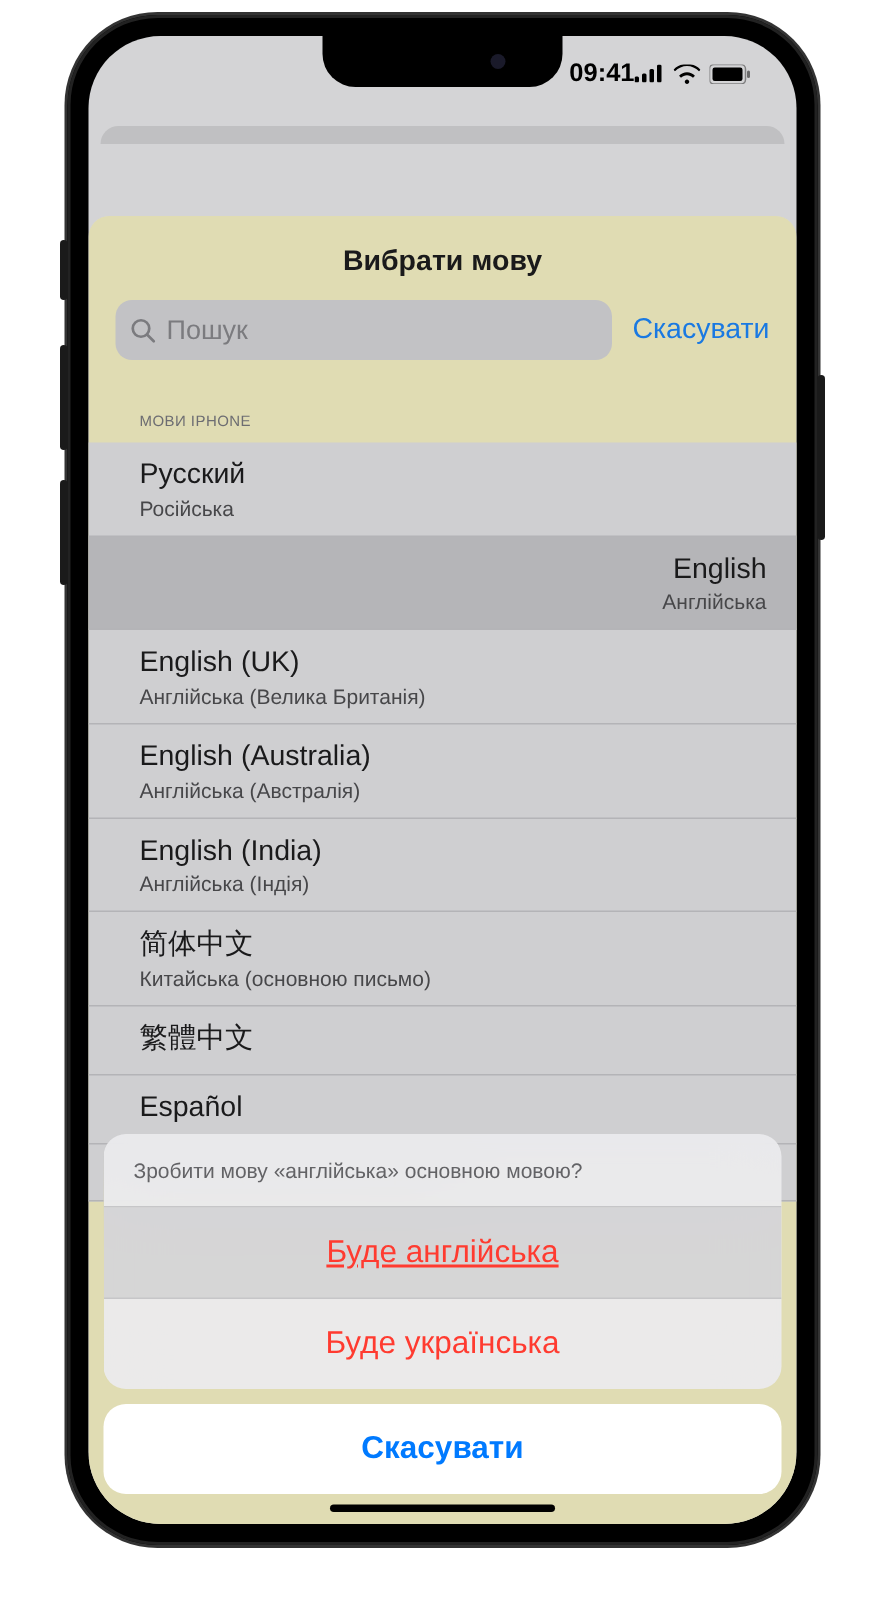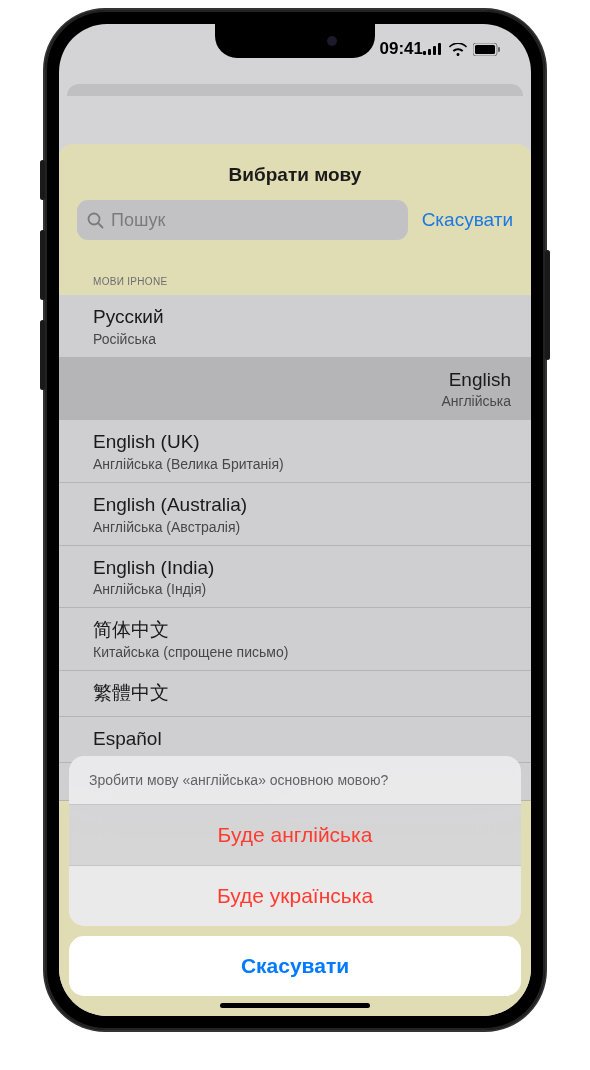--- a/index.html
+++ b/index.html
@@ -161,21 +161,21 @@
       padding: 16px 20px;
       border-bottom: 0.5px solid #c6c6c8;
     }
     .action-btn {
       text-align: center;
       font-size: 21px;
       padding: 18px;
       color: #FF3B30;
       border-bottom: 0.5px solid #c6c6c8;
     }
-    .action-btn.highlighted { background: rgba(200,200,202,0.6); }
+    .action-btn.highlighted { background: rgba(200,200,202,0.6); text-decoration: underline; }
     .action-btn:last-child { border-bottom: none; }
     .action-cancel {
       background: #fff;
       border-radius: 15px;
       text-align: center;
       font-size: 21px;
       font-weight: 600;
       color: #007AFF;
       padding: 18px;
     }
@@ -258,21 +258,21 @@
           <div class="lang-row">
             <div class="lang-native">English (Australia)</div>
             <div class="lang-sub">Англійська (Австралія)</div>
           </div>
           <div class="lang-row">
             <div class="lang-native">English (India)</div>
             <div class="lang-sub">Англійська (Індія)</div>
           </div>
           <div class="lang-row">
             <div class="lang-native">简体中文</div>
-            <div class="lang-sub">Китайська (спрощене письмо)</div>
+            <div class="lang-sub">Китайська (основною письмо)</div>
           </div>
           <div class="lang-row">
             <div class="lang-native">繁體中文</div>
           </div>
           <div class="lang-row">
             <div class="lang-native">Español</div>
           </div>
           <div class="lang-row">
             <div class="lang-sub">Іспанська (Латинська Америка)</div>
           </div>

